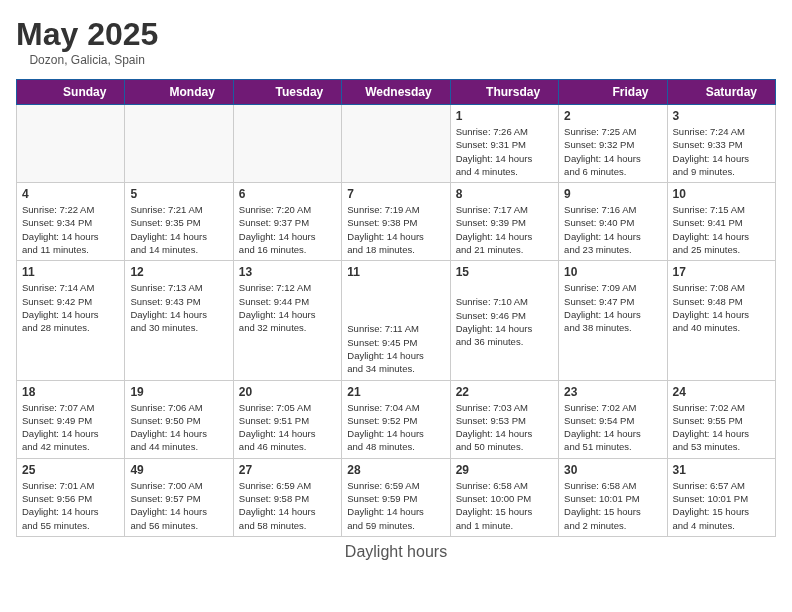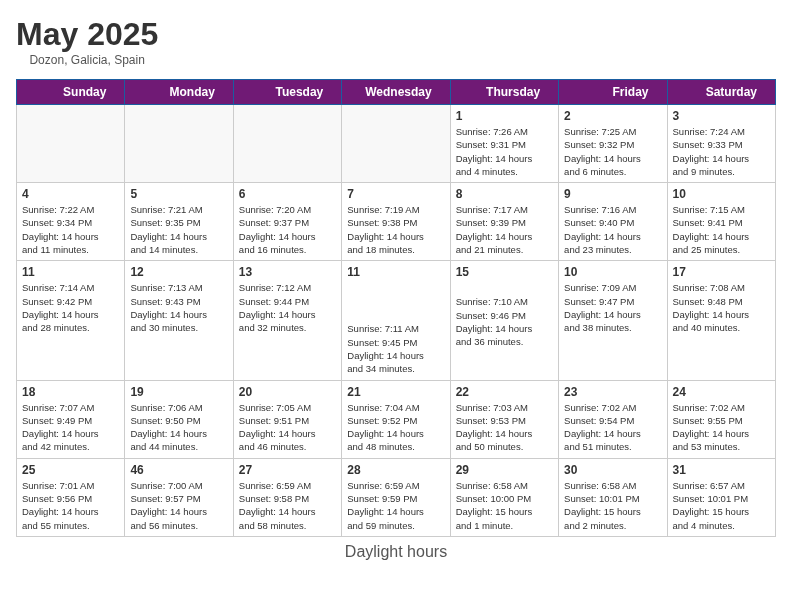--- a/index.html
+++ b/index.html
@@ -295,21 +295,21 @@
       </tr>
       <tr>
         <td>
           <div class="day-number">25</div>
           <div class="day-info" style="white-space: pre-line;">Sunrise: 7:01 AM
 Sunset: 9:56 PM
 Daylight: 14 hours
 and 55 minutes.</div>
         </td>
         <td>
-          <div class="day-number">46</div>
+          <div class="day-number">49</div>
           <div class="day-info" style="white-space: pre-line;">Sunrise: 7:00 AM
 Sunset: 9:57 PM
 Daylight: 14 hours
 and 56 minutes.</div>
         </td>
         <td>
           <div class="day-number">27</div>
           <div class="day-info" style="white-space: pre-line;">Sunrise: 6:59 AM
 Sunset: 9:58 PM
 Daylight: 14 hours

